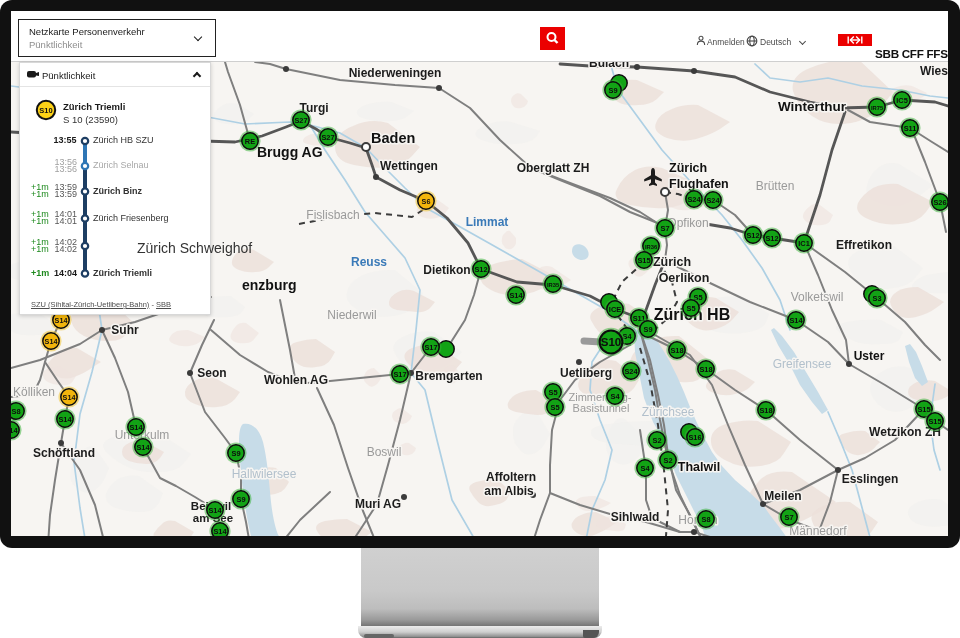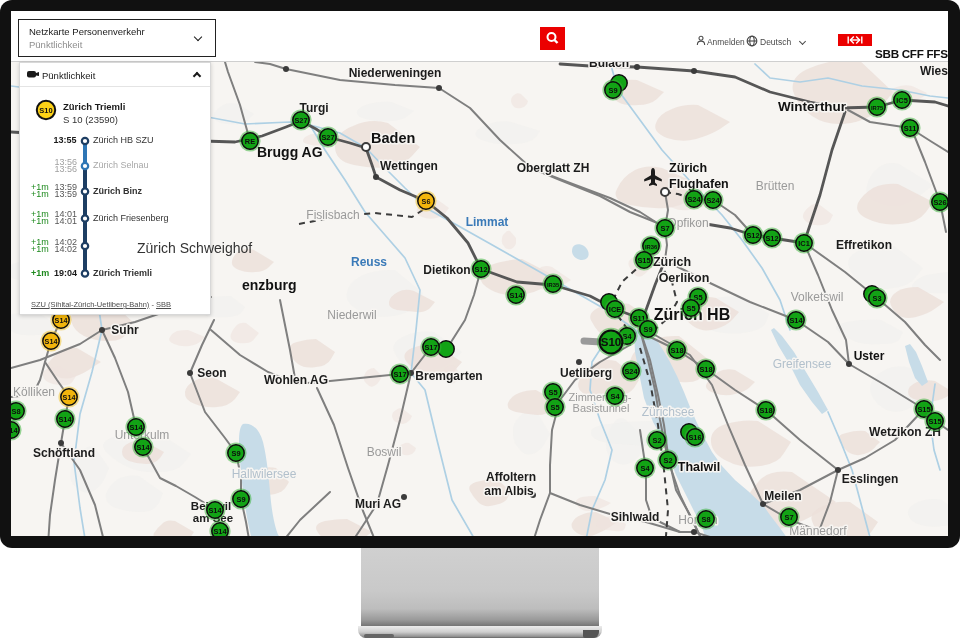--- a/index.html
+++ b/index.html
@@ -616,19 +616,19 @@
 <div style="position:absolute;left:33px;top:146px;width:24px;text-align:right;font-size:9px;font-weight:normal;color:#565656;">14:01</div>
 <div style="position:absolute;left:11px;top:153px;width:18px;font-size:9px;font-weight:normal;color:#1e8a1e;">+1m</div>
 <div style="position:absolute;left:33px;top:153px;width:24px;text-align:right;font-size:9px;font-weight:normal;color:#565656;">14:01</div>
 <div style="position:absolute;left:73px;top:149.5px;font-size:9px;font-weight:normal;color:#333;white-space:nowrap;">Zürich Friesenberg</div>
 <div style="position:absolute;left:11px;top:173.5px;width:18px;font-size:9px;font-weight:normal;color:#1e8a1e;">+1m</div>
 <div style="position:absolute;left:33px;top:173.5px;width:24px;text-align:right;font-size:9px;font-weight:normal;color:#565656;">14:02</div>
 <div style="position:absolute;left:11px;top:180.5px;width:18px;font-size:9px;font-weight:normal;color:#1e8a1e;">+1m</div>
 <div style="position:absolute;left:33px;top:180.5px;width:24px;text-align:right;font-size:9px;font-weight:normal;color:#565656;">14:02</div>
 <div style="position:absolute;left:73px;top:177.0px;font-size:14px;font-weight:normal;color:#333;white-space:nowrap;margin-left:44px;">Zürich Schweighof</div>
 <div style="position:absolute;left:11px;top:204.5px;width:18px;font-size:9px;font-weight:bold;color:#1e8a1e;">+1m</div>
-<div style="position:absolute;left:33px;top:204.5px;width:24px;text-align:right;font-size:9px;font-weight:bold;color:#1a1a1a;">19:04</div>
+<div style="position:absolute;left:33px;top:204.5px;width:24px;text-align:right;font-size:9px;font-weight:bold;color:#1a1a1a;">14:04</div>
 <div style="position:absolute;left:73px;top:204.5px;font-size:9px;font-weight:bold;color:#333;white-space:nowrap;">Zürich Triemli</div>
     <div class="foot"><u>SZU (Sihltal-Zürich-Uetliberg-Bahn)</u> - <u>SBB</u></div>
   </div>
  </div>
 </div>
 <div class="stand"></div>
 <div class="base"></div>
 </body></html>

